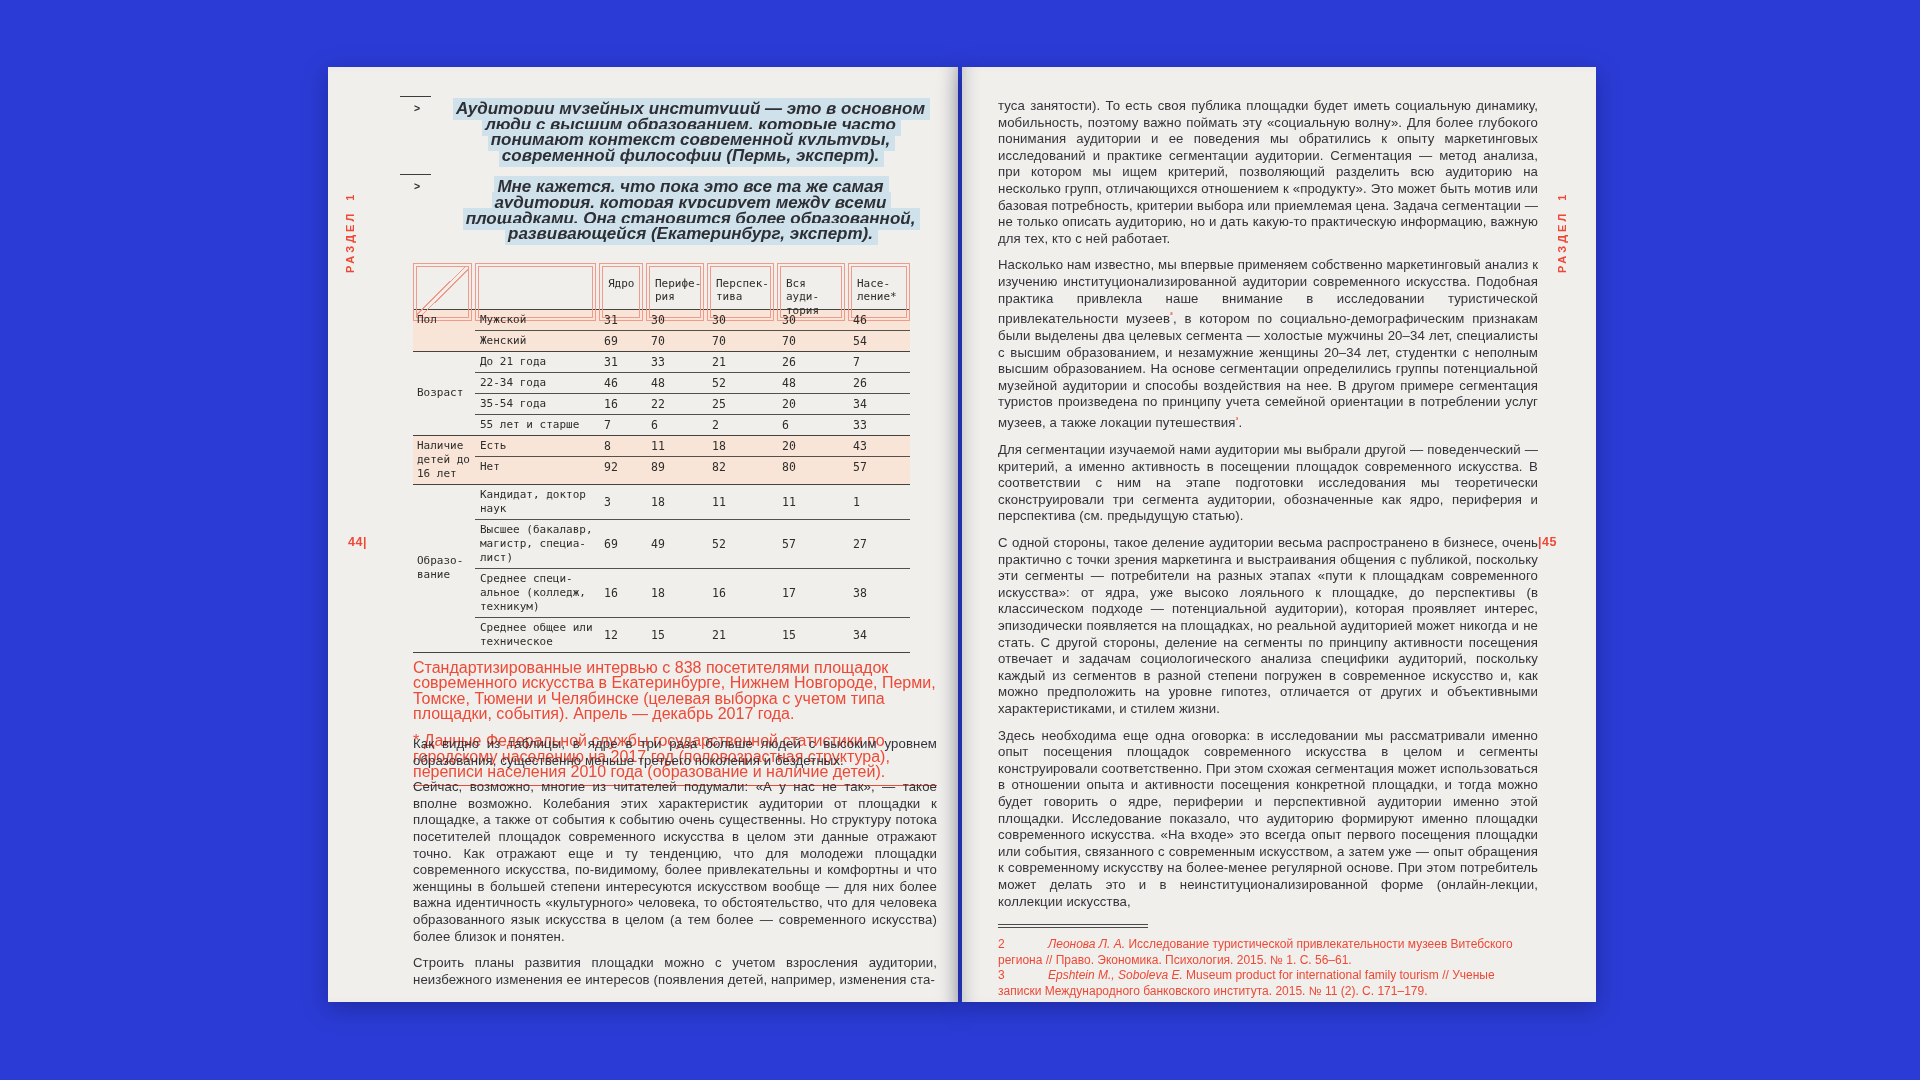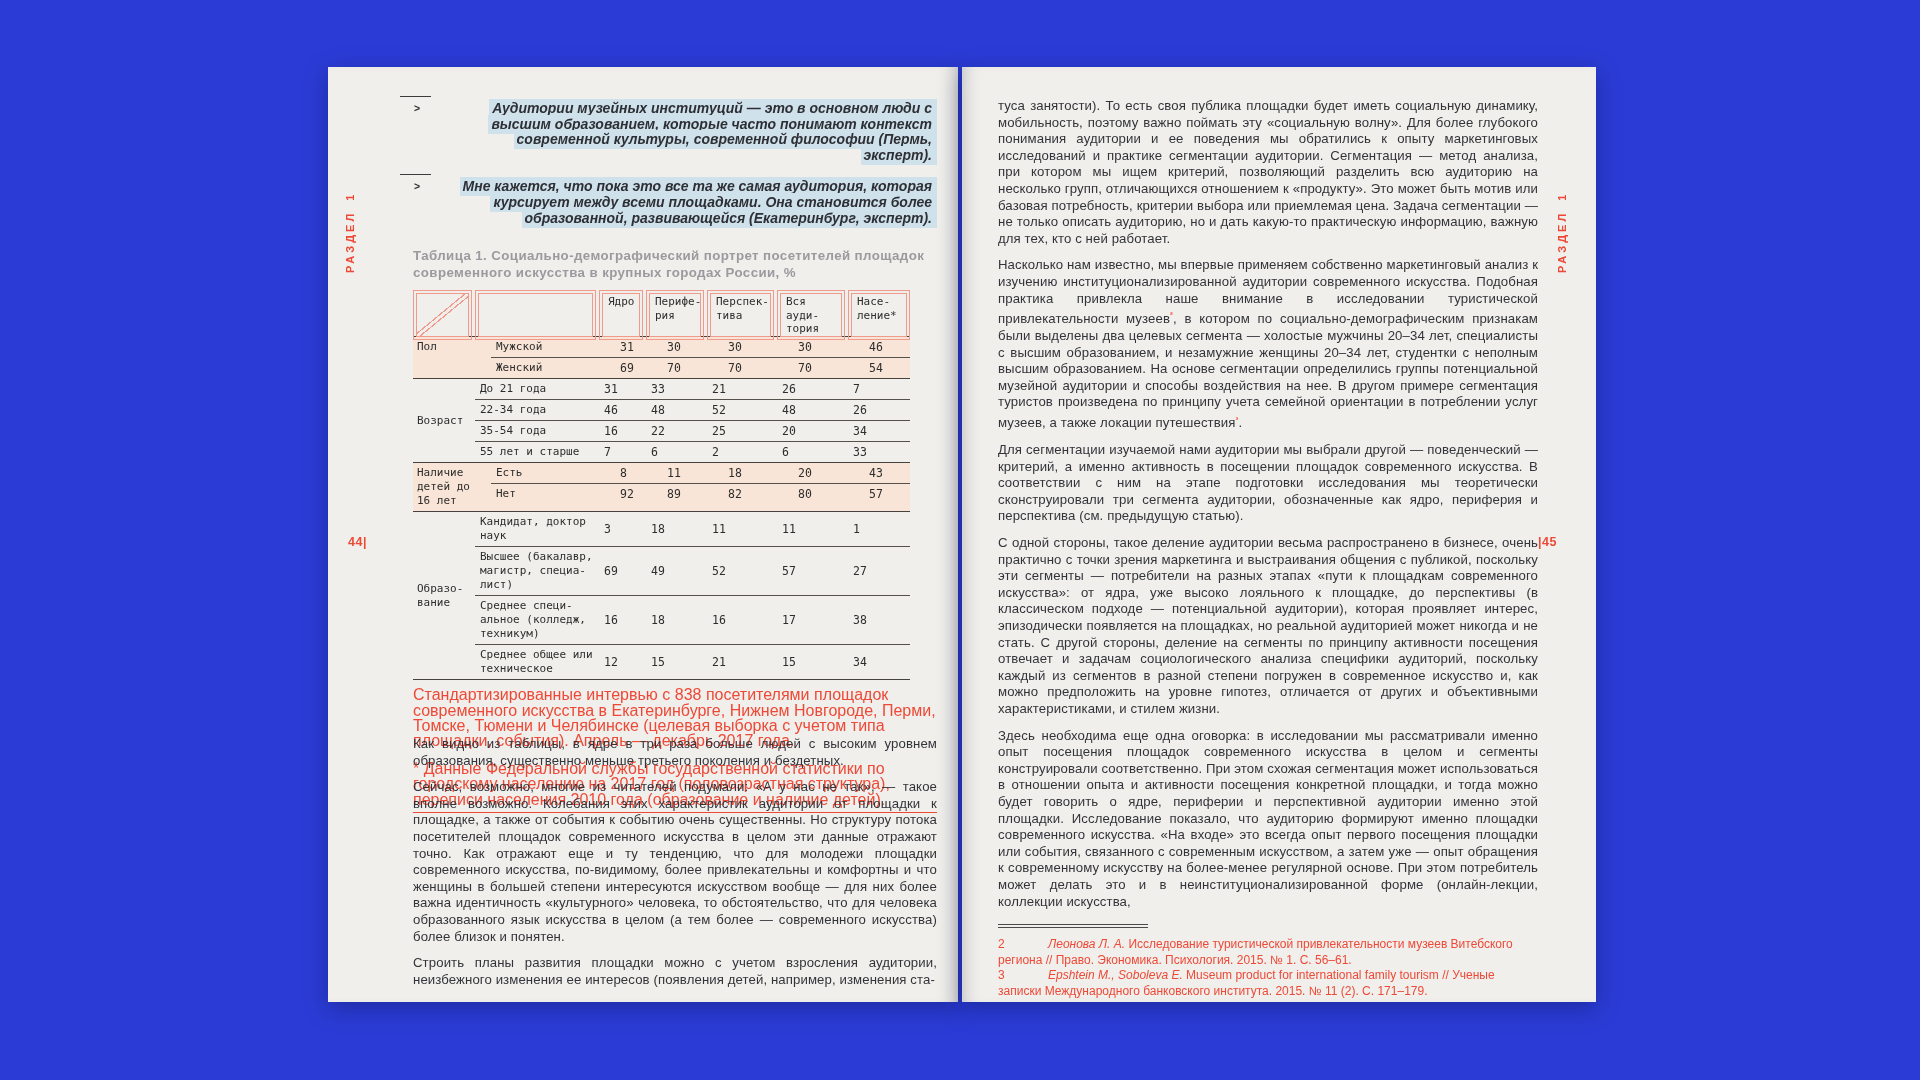--- a/index.html
+++ b/index.html
@@ -31,40 +31,40 @@
   .pagenum{position:absolute;top:468px;color:var(--red);font-size:12.5px;font-weight:600;letter-spacing:.5px;}
   .pagenum-left{left:20px;text-align:center;}
   .pagenum-right{left:576px;}
 
   
   .col-upper{position:absolute;left:85px;top:34px;width:524px;}
   .quote{position:relative;padding-left:36px;margin-bottom:16px;}
   .quote.q2{margin-bottom:21px;}
   .q-rule{position:absolute;left:-13px;top:-5px;width:31px;border-top:1.5px solid #3c3c3c;}
   .q-mark{position:absolute;left:1px;top:1px;font-size:10.5px;font-weight:700;color:#2f2f33;}
-  .q-text{font-size:14px;line-height:15.6px;font-style:italic;font-weight:600;color:#2e2f34;text-align:right;}
+  .q-text{font-size:17px;line-height:15.6px;font-style:italic;font-weight:600;color:#2e2f34;text-align:center;}
   .hl{background:var(--hl);box-decoration-break:clone;-webkit-box-decoration-break:clone;padding:1px 5px 2px 3px;margin-left:-3px;}
 
   .tbl-title{color:var(--gray-title);font-size:13.3px;line-height:17px;font-weight:700;letter-spacing:.4px;margin-bottom:9px;}
 
   
   .dtable{width:497px;font-family:"DejaVu Sans Mono",monospace;color:#2e2d2b;}
   .thead{display:grid;grid-template-columns:62px 124px 47px 61px 70px 71px 1fr;height:42px;margin-bottom:4px;}
   .hcell{padding-right:3px;}
   .hcell:last-child{padding-right:0;}
   .hbox{border:1px solid var(--salmon);padding:2px;height:100%;}
-  .hbox-in{border:1px solid var(--salmon);height:100%;padding:1px 2px 0 5px;font-size:11px;line-height:13.5px;}
+  .hbox-in{border:1px solid var(--salmon);height:100%;padding:10px 2px 0 5px;font-size:11px;line-height:13.5px;}
   .hbox-in.diag{
     background:
       linear-gradient(to bottom right,transparent calc(50% - 2.6px),var(--salmon) calc(50% - 2.6px),var(--salmon) calc(50% - 1.4px),transparent calc(50% - 1.4px)),
       linear-gradient(to bottom right,transparent calc(50% + 1.4px),var(--salmon) calc(50% + 1.4px),var(--salmon) calc(50% + 2.6px),transparent calc(50% + 2.6px));
   }
   .tgroup{display:grid;grid-template-columns:62px 1fr;border-top:1.5px solid var(--dark-line);}
   .tgroup:last-child{border-bottom:1.5px solid var(--dark-line);}
-  .tgroup.shaded{background:var(--peach);gap:16px;}
+  .tgroup.shaded{background:var(--peach);}
   .glabel{font-size:11px;line-height:14px;padding:3px 0 3px 4px;}
   .glabel.g-center{align-self:center;}
   .trow{display:grid;grid-template-columns:124px 47px 61px 70px 71px 1fr;}
   .trow + .trow{border-top:1px solid #55504a;}
   .rlabel{font-size:11px;line-height:14px;padding:3px 0 3px 5px;min-height:20px;display:flex;align-items:center;}
   .rlabel span{display:block;}
   .tval{font-size:11.5px;line-height:14px;padding:3px 0 3px 5px;display:flex;align-items:center;}
 
   .tnote{color:var(--red);font-size:16px;line-height:15.4px;margin-top:7px;}
   .tnote + .tnote{margin-top:12px;}
@@ -101,21 +101,20 @@
         <span class="q-mark">&gt;</span>
         <p class="q-text"><span class="hl">Аудитории музейных институций — это в основном люди с высшим образованием, которые часто понимают контекст современной культуры, современной философии (Пермь, эксперт).</span></p>
       </div>
 
       <div class="quote q2">
         <span class="q-rule"></span>
         <span class="q-mark">&gt;</span>
         <p class="q-text"><span class="hl">Мне кажется, что пока это все та же самая аудитория, которая курсирует между всеми площадками. Она становится более образованной, развивающейся (Екатеринбург, эксперт).</span></p>
       </div>
 
-      <h3 class="tbl-title">Таблица 1. Социально-демографический портрет посетителей площадок современного искусства в крупных городах России, %</h3>
 
       <div class="dtable">
         <div class="thead">
           <div class="hcell">
               <div class="hbox">
                 <div class="hbox-in diag"></div>
               </div>
             </div>
           <div class="hcell">
               <div class="hbox">

